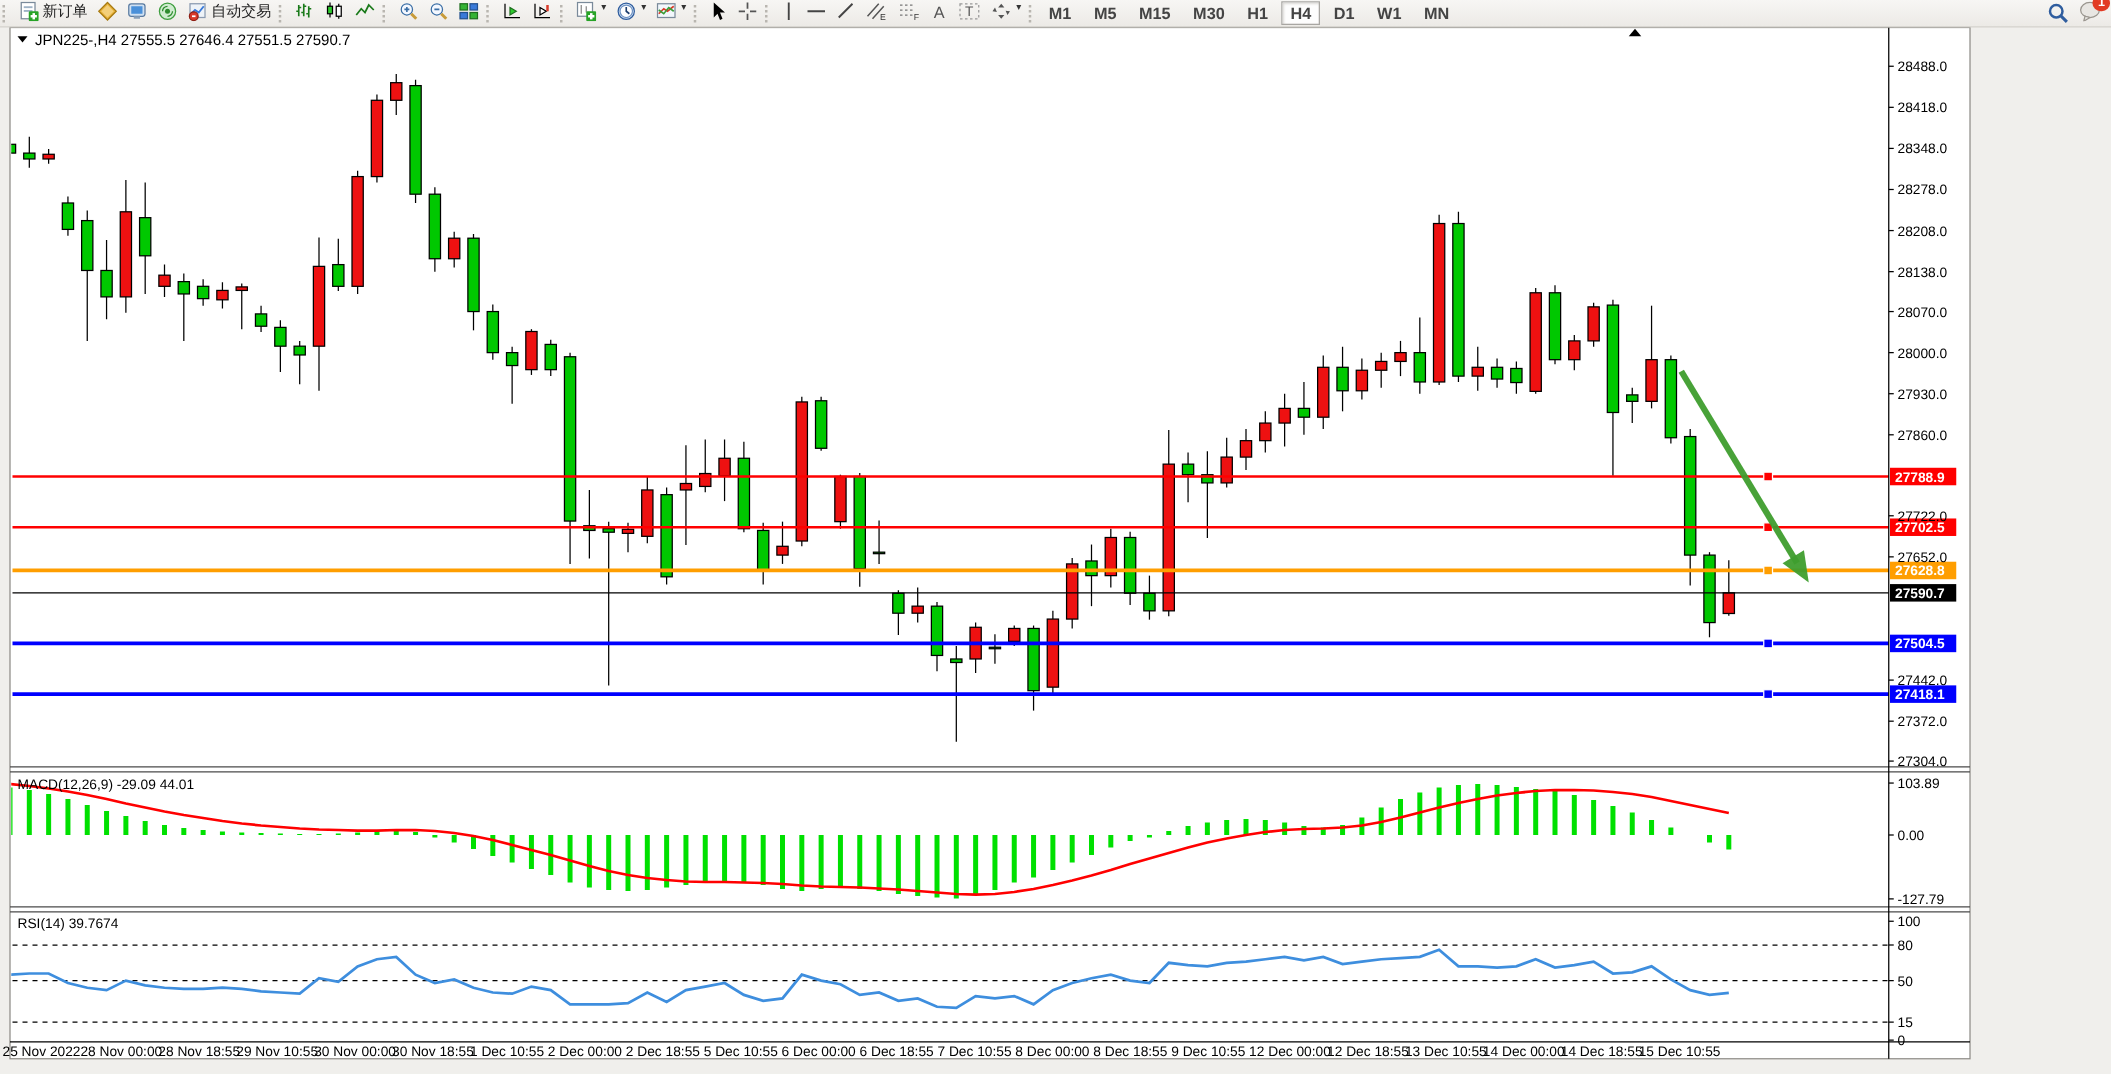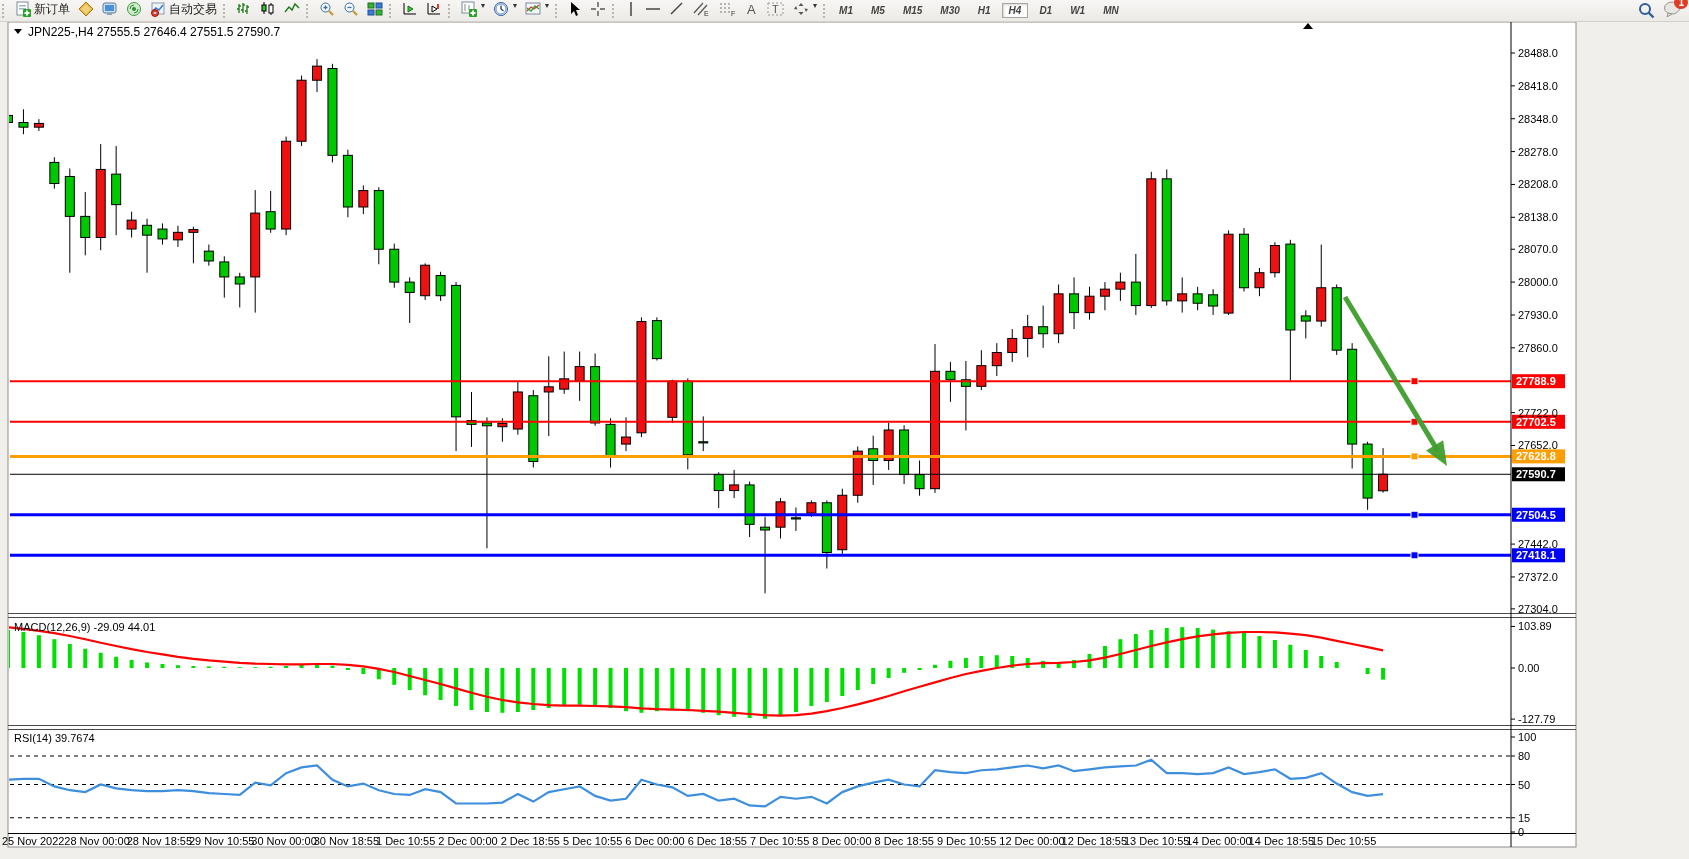--- a/index.html
+++ b/index.html
@@ -3,21 +3,21 @@
 <meta charset="utf-8">
 <style>
   html,body{margin:0;padding:0;width:1689px;height:859px;overflow:hidden;
     background:#f0efec;font-family:"Liberation Sans",sans-serif;}
   
   #toolbar{position:absolute;left:0;top:0;width:1689px;height:21px;
     background:linear-gradient(#f7f6f4,#eceae6);border-bottom:1px solid #d4d1cb;
     display:flex;align-items:center;font-size:12px;color:#222;z-index:5;}
   .tb-btn{height:19px;display:flex;align-items:flex-start;gap:3px;padding:0 4px;cursor:default;}
   .tb-grip{width:5px;height:14px;margin:0 2px;border-left:2px dotted #b9b6b0;}
-  .tf{padding:1px 6px;font-size:10px;font-weight:bold;color:#444;border:1px solid transparent;font-style:italic;}
+  .tf{padding:1px 6px;font-size:13px;font-weight:bold;color:#444;border:1px solid transparent;}
   .tf.active{background:#fdfdfd;border:1px solid #a8a6a2;box-shadow:inset 1px 1px 2px #d7d5d1;}
   .caret{font-size:8px;color:#333;margin-left:1px;}
   .tb-right{margin-left:auto;display:flex;align-items:center;gap:8px;padding-right:8px;}
   .badge{position:absolute;top:-5px;right:-7px;background:#e23b24;color:#fff;
     border-radius:8px;font-size:10px;font-weight:bold;padding:0 4px;line-height:13px;}
   .chat-wrap{position:relative;}
   svg text{font-family:"Liberation Sans",sans-serif;}
   #chart-svg{position:absolute;left:0;top:0;}
 </style>
 </head>

